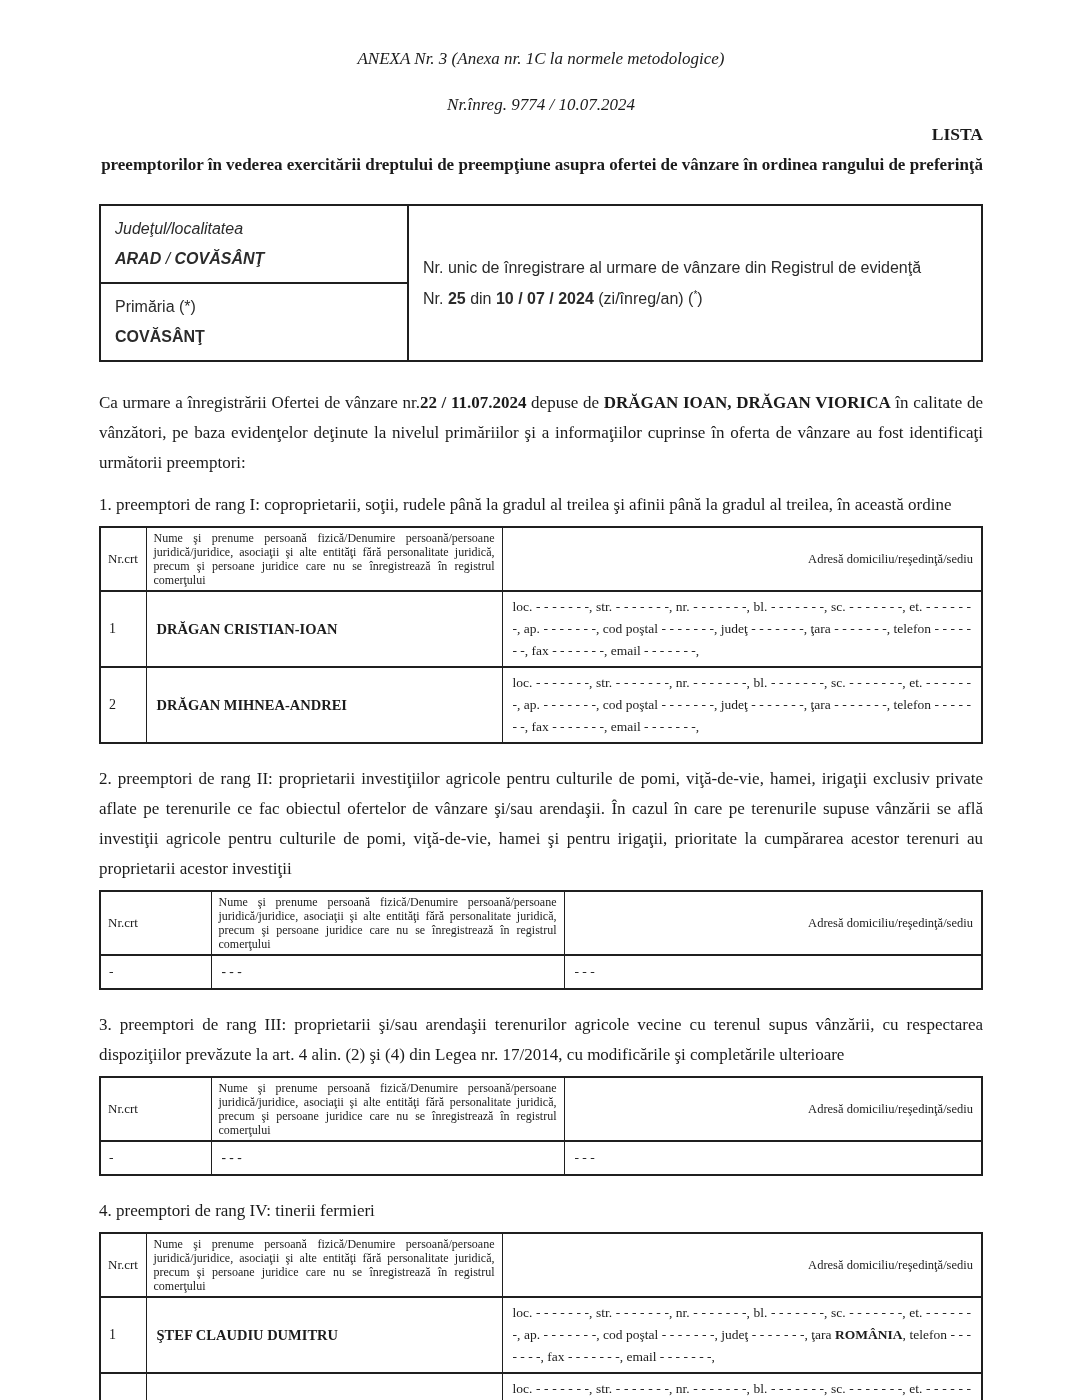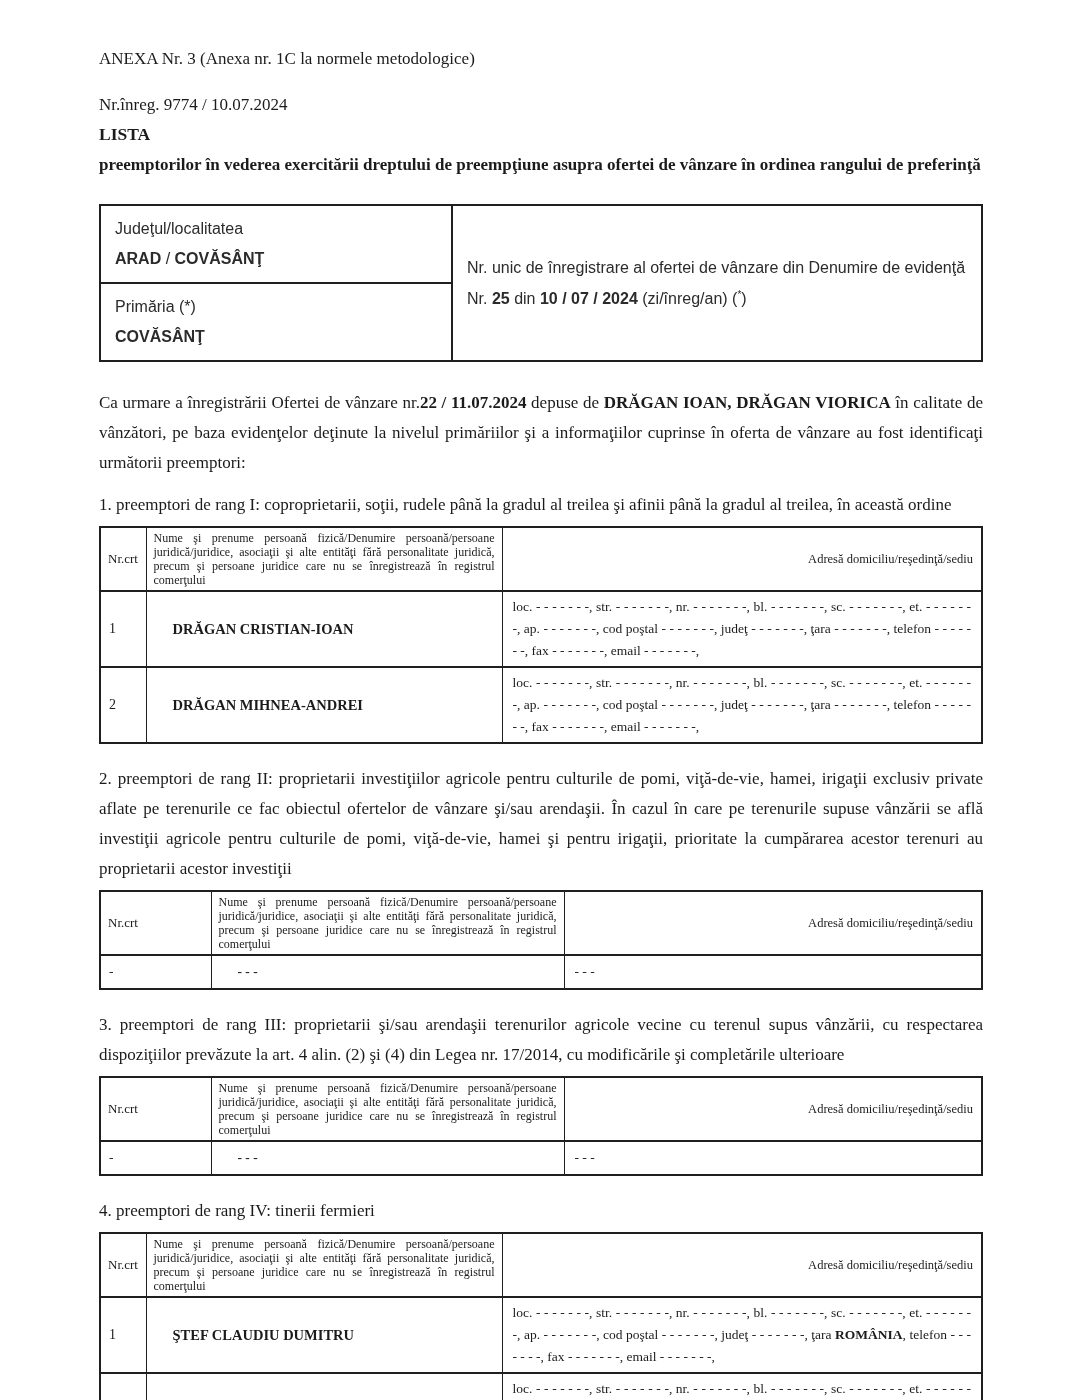--- a/index.html
+++ b/index.html
@@ -3,39 +3,39 @@
 <meta charset="utf-8">
 <style>
   * { margin: 0; padding: 0; box-sizing: border-box; }
   html, body { background: #ffffff; }
   body {
     width: 1082px; height: 1400px; overflow: hidden;
     font-family: "Liberation Serif", "DejaVu Serif", serif;
     color: #1b1b1b;
     padding: 48px 99px 0 99px;
   }
-  .right  { text-align: left; }
-  .center { text-align: left; }
+  .right  { text-align: center; font-style: italic; }
+  .center { text-align: right; }
   .just   { text-align: justify; }
   b, .b   { font-weight: bold; }
 
   .annex-note { font-size: 17px; line-height: 22px; }
   .reg-note   { font-size: 17px; line-height: 22px; margin-top: 24px; }
   .doc-title  { font-size: 17.5px; font-weight: bold; margin-top: 8px; }
   .doc-subtitle { font-size: 17px; font-weight: bold; line-height: 31px; margin-top: 4px; }
 
   
   table.info-table {
     width: 100%; border-collapse: collapse; margin-top: 24px;
     font-family: "Liberation Sans", "DejaVu Sans", sans-serif;
     font-size: 16px; color: #2b2b2b;
     border: 2px solid #1f1f1f; table-layout: fixed;
   }
   table.info-table td { border: 2px solid #1f1f1f; vertical-align: middle; padding: 8px 14px; }
-  .info-left-w { width: 352px; }
+  .info-left-w { width: 308px; font-style: italic; }
   .info-line { line-height: 30px; }
   .reg-cell p { line-height: 31px; }
   sup.star { vertical-align: super; font-size: 10px; line-height: 0; }
 
   .body-par { font-size: 17px; line-height: 30px; margin-top: 26px; }
   .section-heading { font-size: 17px; line-height: 30px; margin-top: 20px; }
   .section-heading.tight { margin-top: 12px; }
 
   
   table.doc-table {
@@ -48,41 +48,41 @@
   }
   .t-narrow col.c1 { width: 46px; }  .t-narrow col.c2 { width: 356px; }
   .t-wide   col.c1 { width: 111px; } .t-wide   col.c2 { width: 353px; }
   th.nrh { font-weight: normal; font-size: 13px; text-align: left; padding: 4px 4px 4px 7px; height: 44px; }
   th.nameh {
     font-weight: normal; font-size: 12px; line-height: 14px;
     text-align: justify; padding: 3px 7px; height: 44px;
   }
   th.addrh { font-weight: normal; font-size: 12.5px; text-align: right; padding: 4px 8px; height: 44px; }
   td.nrc   { font-size: 14px; padding: 4px 4px 4px 8px; height: 64px; }
-  td.namec { font-size: 14.5px; font-weight: bold; padding: 4px 26px; }
+  td.namec { font-size: 14.5px; font-weight: bold; padding: 4px 10px; }
   td.addrc { font-size: 13.5px; line-height: 22px; text-align: justify; padding: 4px 10px; }
   tr.empty-row td { height: 34px; font-size: 13.5px; }
 </style>
 </head>
 <body>
 
 <div class="annex-note right">ANEXA Nr. 3 (Anexa nr. 1C la normele metodologice)</div>
 <div class="reg-note right">Nr.înreg. 9774 / 10.07.2024</div>
 <div class="doc-title center">LISTA</div>
 <div class="doc-subtitle center">preemptorilor în vederea exercitării dreptului de preempţiune asupra ofertei de vânzare în ordinea rangului de preferinţă</div>
 
 <table class="info-table">
   <tbody>
       <tr>
     <td class="info-left-w">
       <div class="info-line">Judeţul/localitatea</div>
       <div class="info-line"><b>ARAD</b><span> / </span><b>COVĂSÂNŢ</b></div>
     </td>
     <td rowspan="2" class="reg-cell">
-      <p class="just">Nr. unic de înregistrare al ofertei de vânzare din Denumire de evidenţă</p>
+      <p class="just">Nr. unic de înregistrare al urmare de vânzare din Registrul de evidenţă</p>
       <p><span>Nr. </span><b>25</b><span> din </span><b>10 / 07 / 2024</b><span> (zi/înreg/an) (</span><sup class="star">*</sup><span>)</span></p>
     </td>
   </tr>
   <tr>
     <td>
       <div class="info-line">Primăria (*)</div>
       <div class="info-line b">COVĂSÂNŢ</div>
     </td>
   </tr>
 </tbody>

